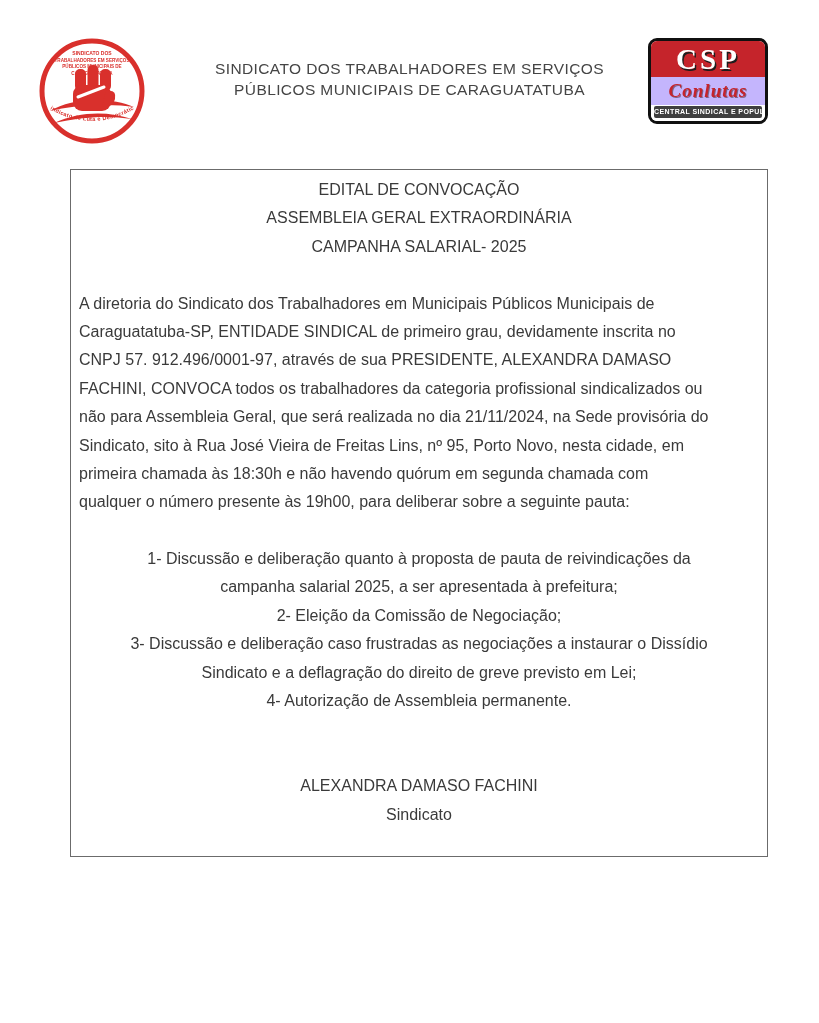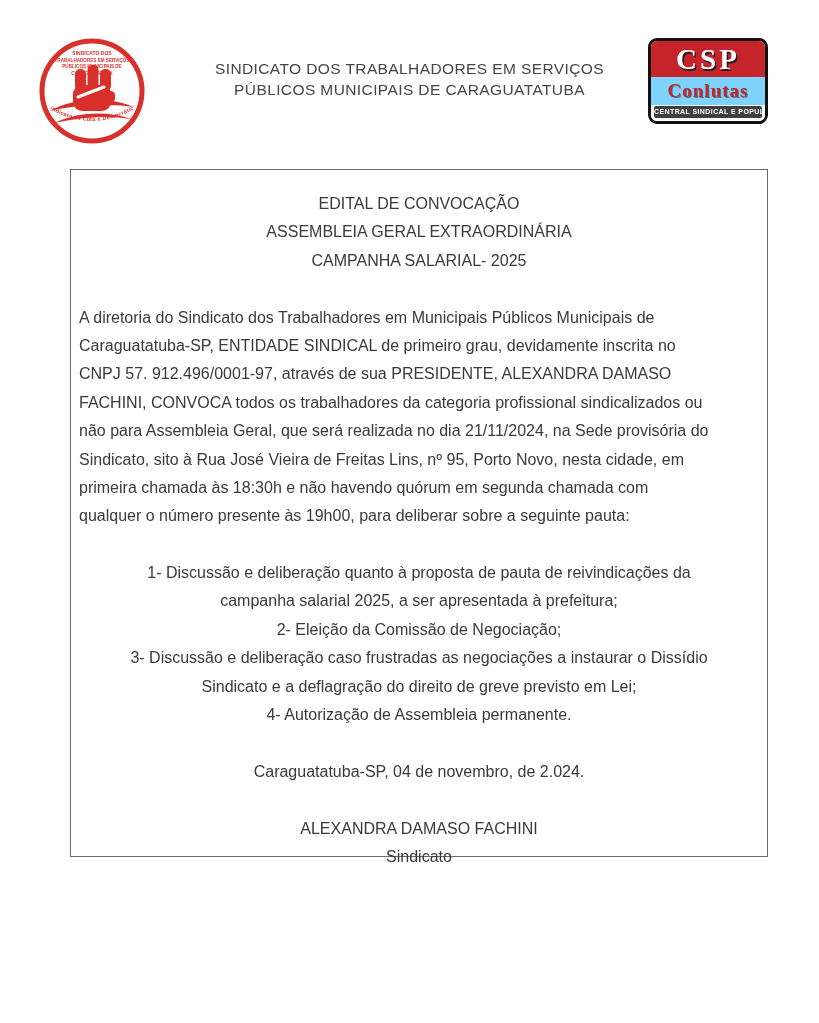--- a/index.html
+++ b/index.html
@@ -23,37 +23,37 @@
     box-sizing:border-box;border:3px solid #101010;border-radius:9px;
     background:#ffffff;display:flex;flex-direction:column;overflow:hidden;
   }
   .csp-acronym{
     height:36px;background:#c5242b;display:flex;align-items:center;justify-content:center;
     color:#ffffff;font-family:"Liberation Serif","DejaVu Serif",serif;
     font-weight:900;font-size:29px;letter-spacing:3px;
     text-shadow:1.5px 1.5px 0 #1d1d1d;
   }
   .csp-script{
-    height:28px;background:#7dd3fc;display:flex;align-items:center;justify-content:center;
+    height:28px;background:#c4b5fd;display:flex;align-items:center;justify-content:center;
     color:#c5242b;font-family:"Liberation Serif","DejaVu Serif",serif;
-    font-weight:700;font-size:19px;letter-spacing:1px;
+    font-style:italic;font-weight:700;font-size:19px;letter-spacing:1px;
     text-shadow:1px 1px 0 rgba(30,0,0,.45);
   }
   .csp-tagline-wrap{flex:1;padding:1px 3px 3px 3px;background:#ffffff;}
   .csp-tagline{
     height:12px;line-height:12px;background:#3f3f3f;border-radius:2px;
     color:#ffffff;font-size:7px;letter-spacing:.4px;text-align:center;
     font-weight:700;white-space:nowrap;
   }
 
   
   .doc-box{
     position:absolute;left:70px;top:169px;width:698px;height:688px;
     box-sizing:border-box;border:1px solid #6b6b6b;background:#ffffff;
-    padding-top:20px;color:#3a3a3a;font-size:16px;
+    padding-top:6px;color:#3a3a3a;font-size:16px;
   }
   .doc-line{height:28.4px;line-height:28.4px;white-space:nowrap;overflow:visible;}
   .doc-line.center{text-align:center;}
   .doc-line.left{padding-left:8px;}
   .doc-line.spacer{height:28.4px;}
 </style>
 </head>
 <body>
 
 <div>
@@ -126,19 +126,18 @@
 
   <div class="doc-line center">1- Discussão e deliberação quanto à proposta de pauta de reivindicações da</div>
   <div class="doc-line center">campanha salarial 2025, a ser apresentada à prefeitura;</div>
   <div class="doc-line center">2- Eleição da Comissão de Negociação;</div>
   <div class="doc-line center">3- Discussão e deliberação caso frustradas as negociações a instaurar o Dissídio</div>
   <div class="doc-line center">Sindicato e a deflagração do direito de greve previsto em Lei;</div>
   <div class="doc-line center">4- Autorização de Assembleia permanente.</div>
 
   <div class="doc-line spacer"></div>
 
-  <div class="doc-line center">Caraguatatuba-SP, 04 de novembro, de 2.024.</div>
 
   <div class="doc-line spacer"></div>
 
   <div class="doc-line center">ALEXANDRA DAMASO FACHINI</div>
   <div class="doc-line center">Sindicato</div>
 </div>
 
 </body></html>

